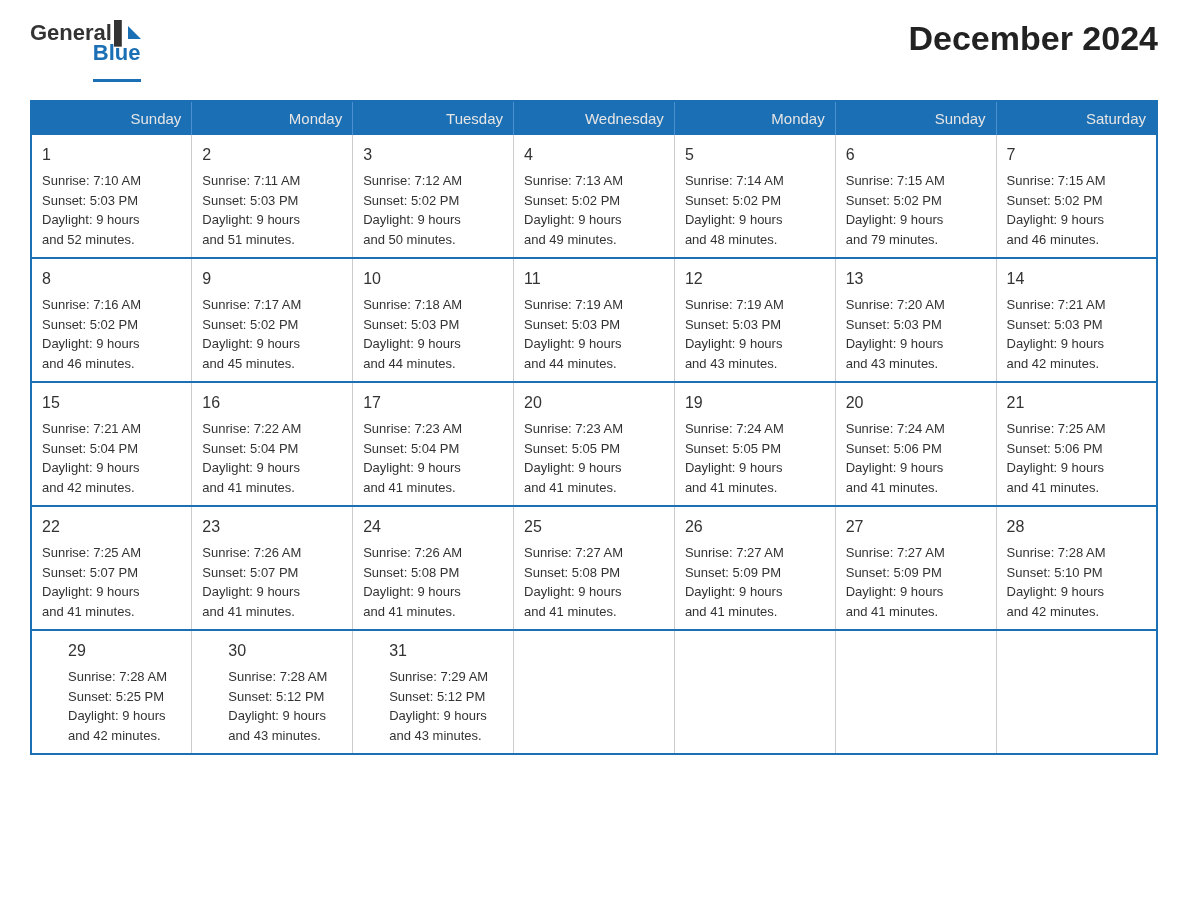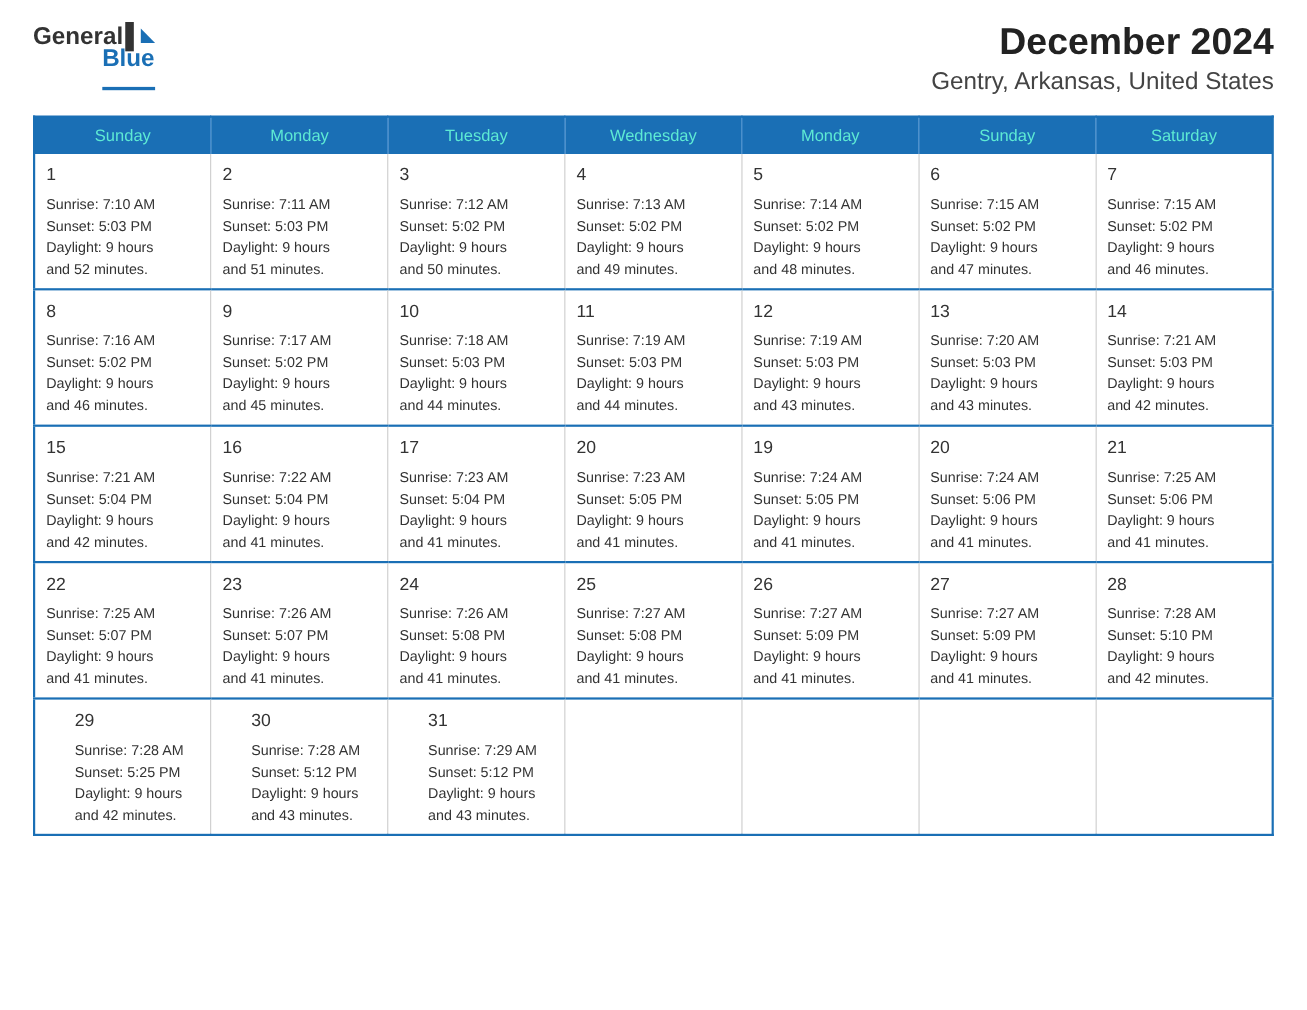--- a/index.html
+++ b/index.html
@@ -48,25 +48,25 @@
       color: #444;
       margin-top: 4px;
     }
     .calendar-table {
       width: 100%;
       border-collapse: collapse;
       border: 2px solid #1a6fb5;
     }
     .calendar-table th {
       background-color: #1a6fb5;
-      color: #5eead4;
+      color: #e5e5e5;
       font-size: 15px;
       font-weight: normal;
       padding: 8px 10px;
-      text-align: center;
+      text-align: right;
       border-right: 1px solid #4a90d0;
     }
     .calendar-table th:last-child { border-right: none; }
     .calendar-table td {
       vertical-align: top;
       padding: 8px 10px;
       border-right: 1px solid #ccc;
       border-bottom: 2px solid #1a6fb5;
       font-size: 13px;
       line-height: 1.5;
@@ -100,21 +100,20 @@
         <div class="logo-blue-container">
           <span style="color:#333; font-weight:bold; font-size:22px;">▌</span>
           <span style="width:0;height:0;border-left:13px solid #1a6fb5;border-top:13px solid transparent;border-bottom:0 solid transparent;margin-left:-2px;margin-top:-2px;"></span>
         </div>
       </div>
     </div>
     <div style="color:#1a6fb5; font-size:22px; font-weight:bold; border-bottom: 3px solid #1a6fb5; margin-top:-6px; padding-bottom:13px;">Blue</div>
   </div>
   <div class="title-area">
     <div class="month-title">December 2024</div>
-    <div class="location-title">Gentry, Arkansas, United States</div>
   </div>
 </div>
 
 <table class="calendar-table">
   <thead>
     <tr>
     <th>Sunday</th>
         <th>Monday</th>
         <th>Tuesday</th>
         <th>Wednesday</th>
@@ -158,21 +157,21 @@
         <span class="day-info">Sunrise: 7:14 AM</span><br>
         <span class="day-info">Sunset: 5:02 PM</span><br>
         <span class="day-info">Daylight: 9 hours</span><br>
         <span class="day-info">and 48 minutes.</span>
       </td>
         <td>
         <span class="day-number">6</span>
         <span class="day-info">Sunrise: 7:15 AM</span><br>
         <span class="day-info">Sunset: 5:02 PM</span><br>
         <span class="day-info">Daylight: 9 hours</span><br>
-        <span class="day-info">and 47 minutes.</span>
+        <span class="day-info">and 79 minutes.</span>
       </td>
         <td>
         <span class="day-number">7</span>
         <span class="day-info">Sunrise: 7:15 AM</span><br>
         <span class="day-info">Sunset: 5:02 PM</span><br>
         <span class="day-info">Daylight: 9 hours</span><br>
         <span class="day-info">and 46 minutes.</span>
       </td>
       </tr>
       <tr>

